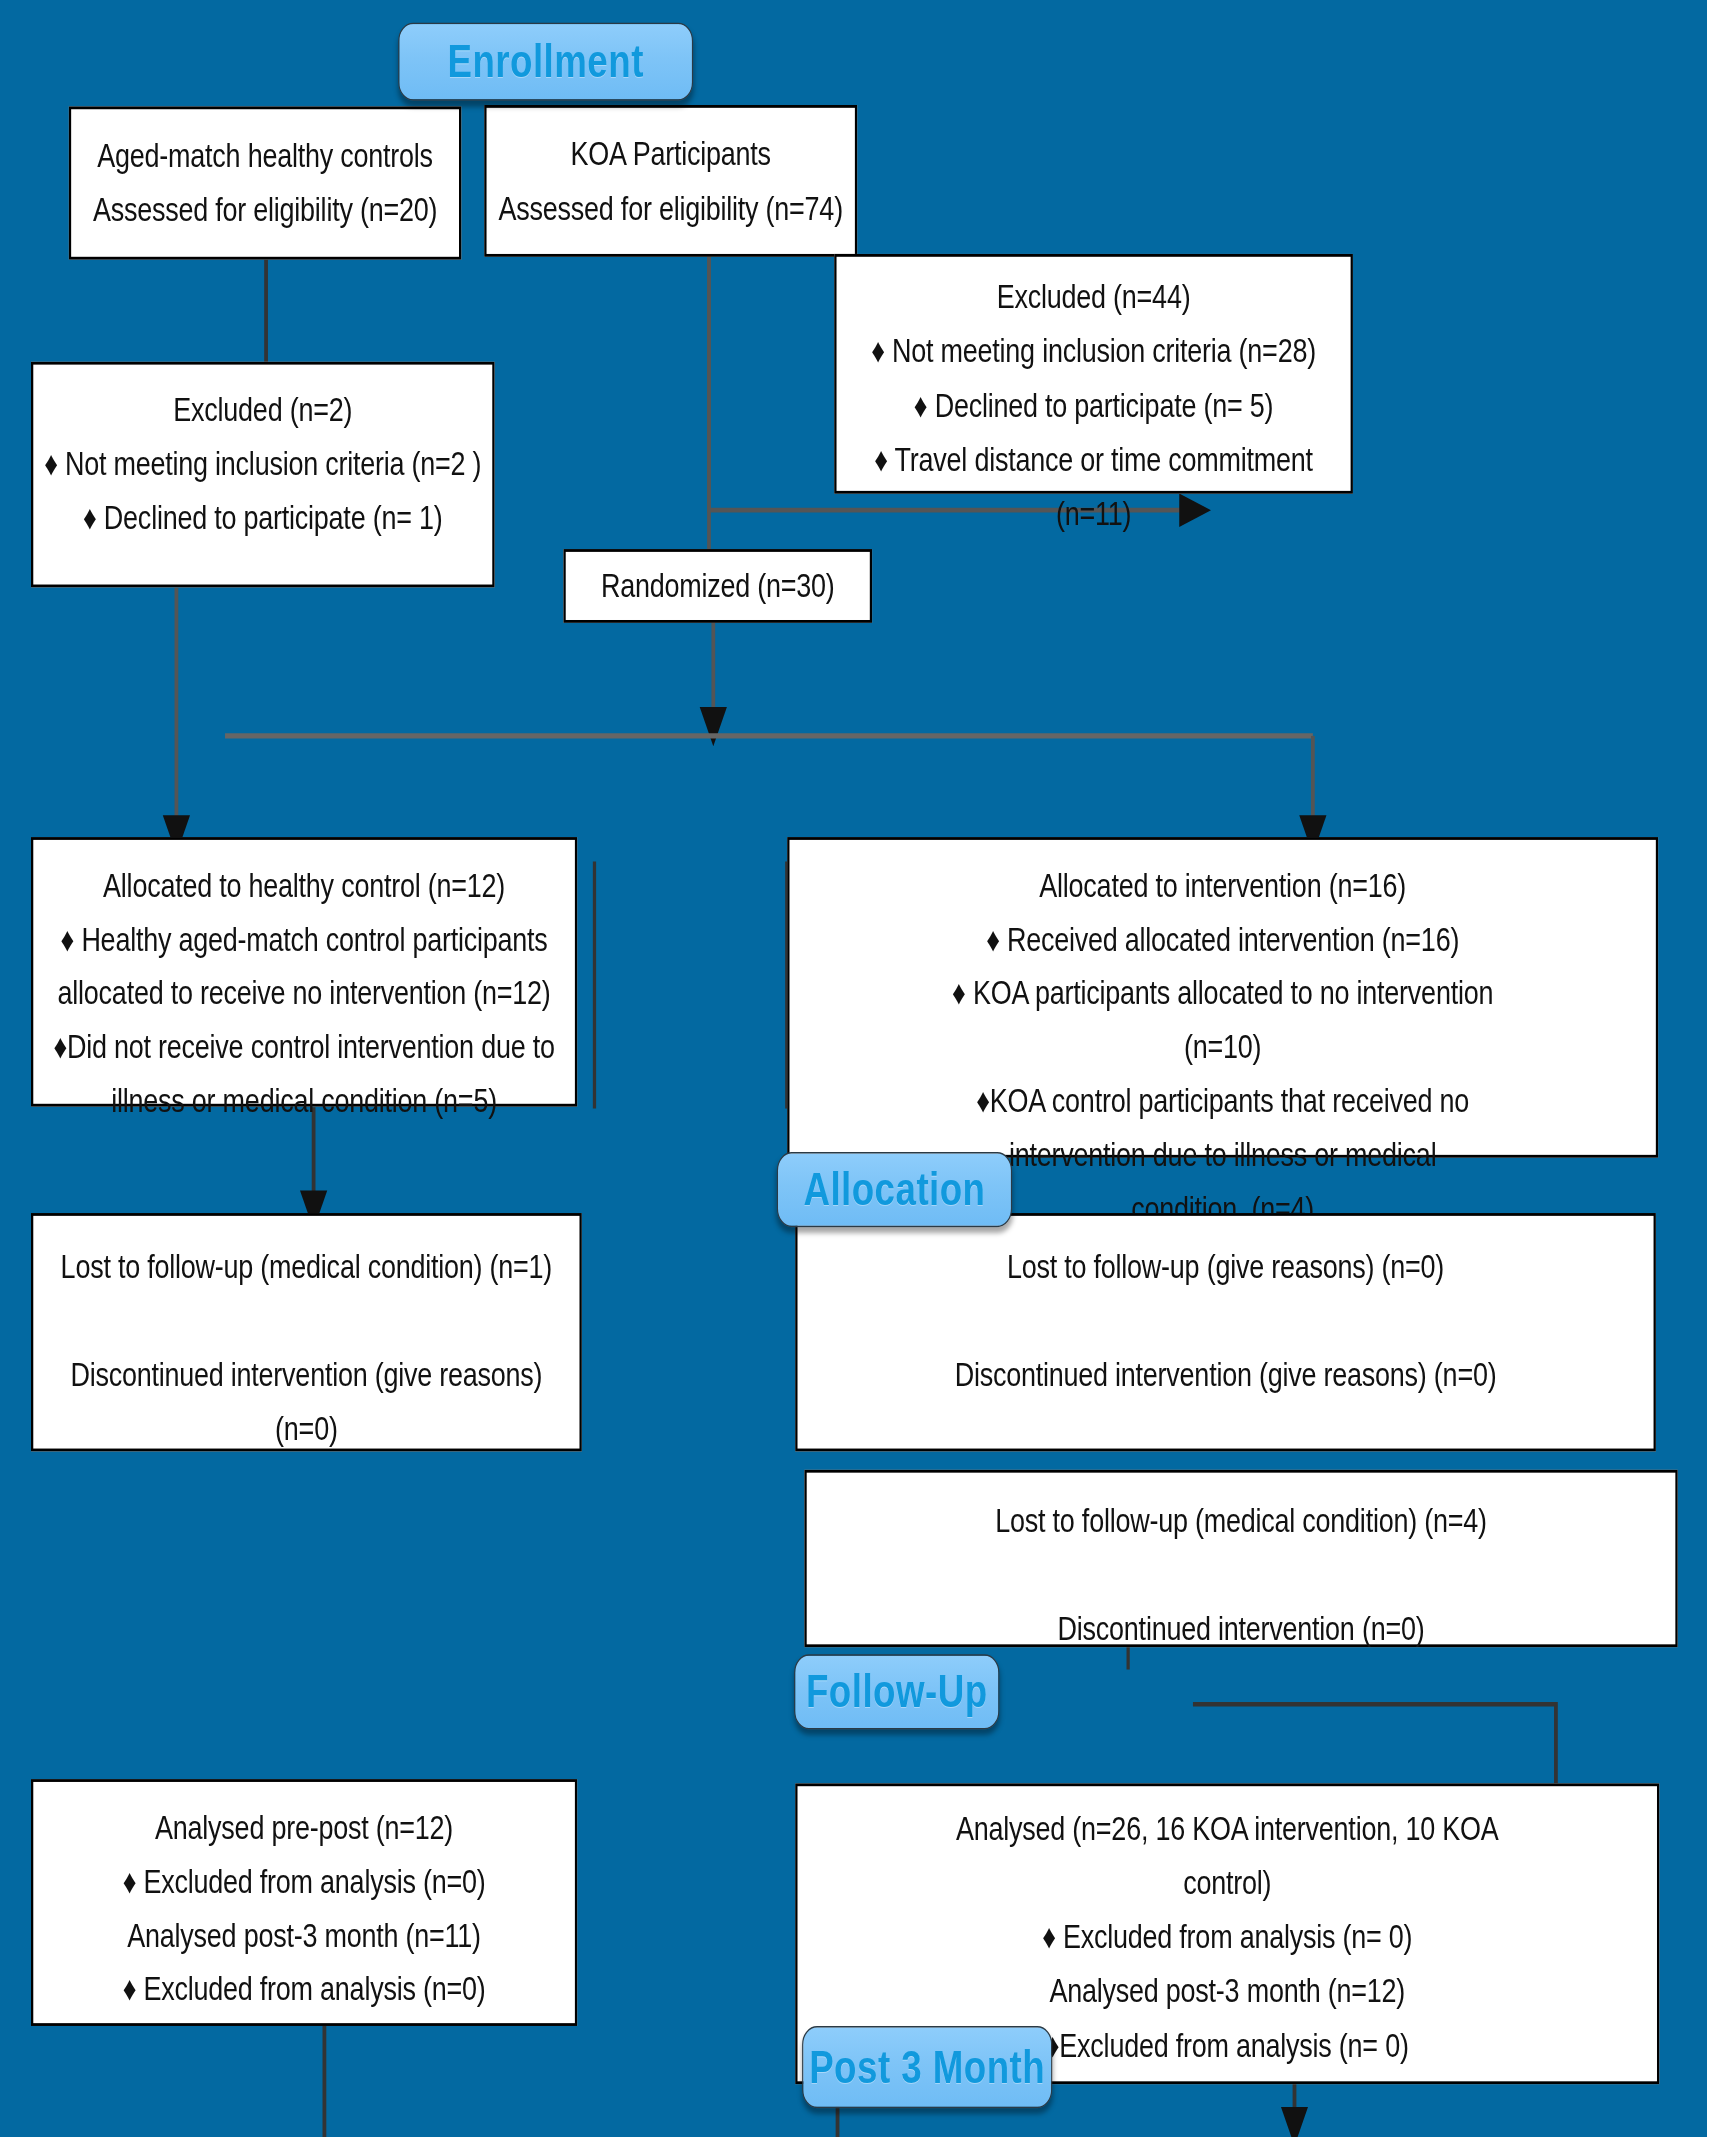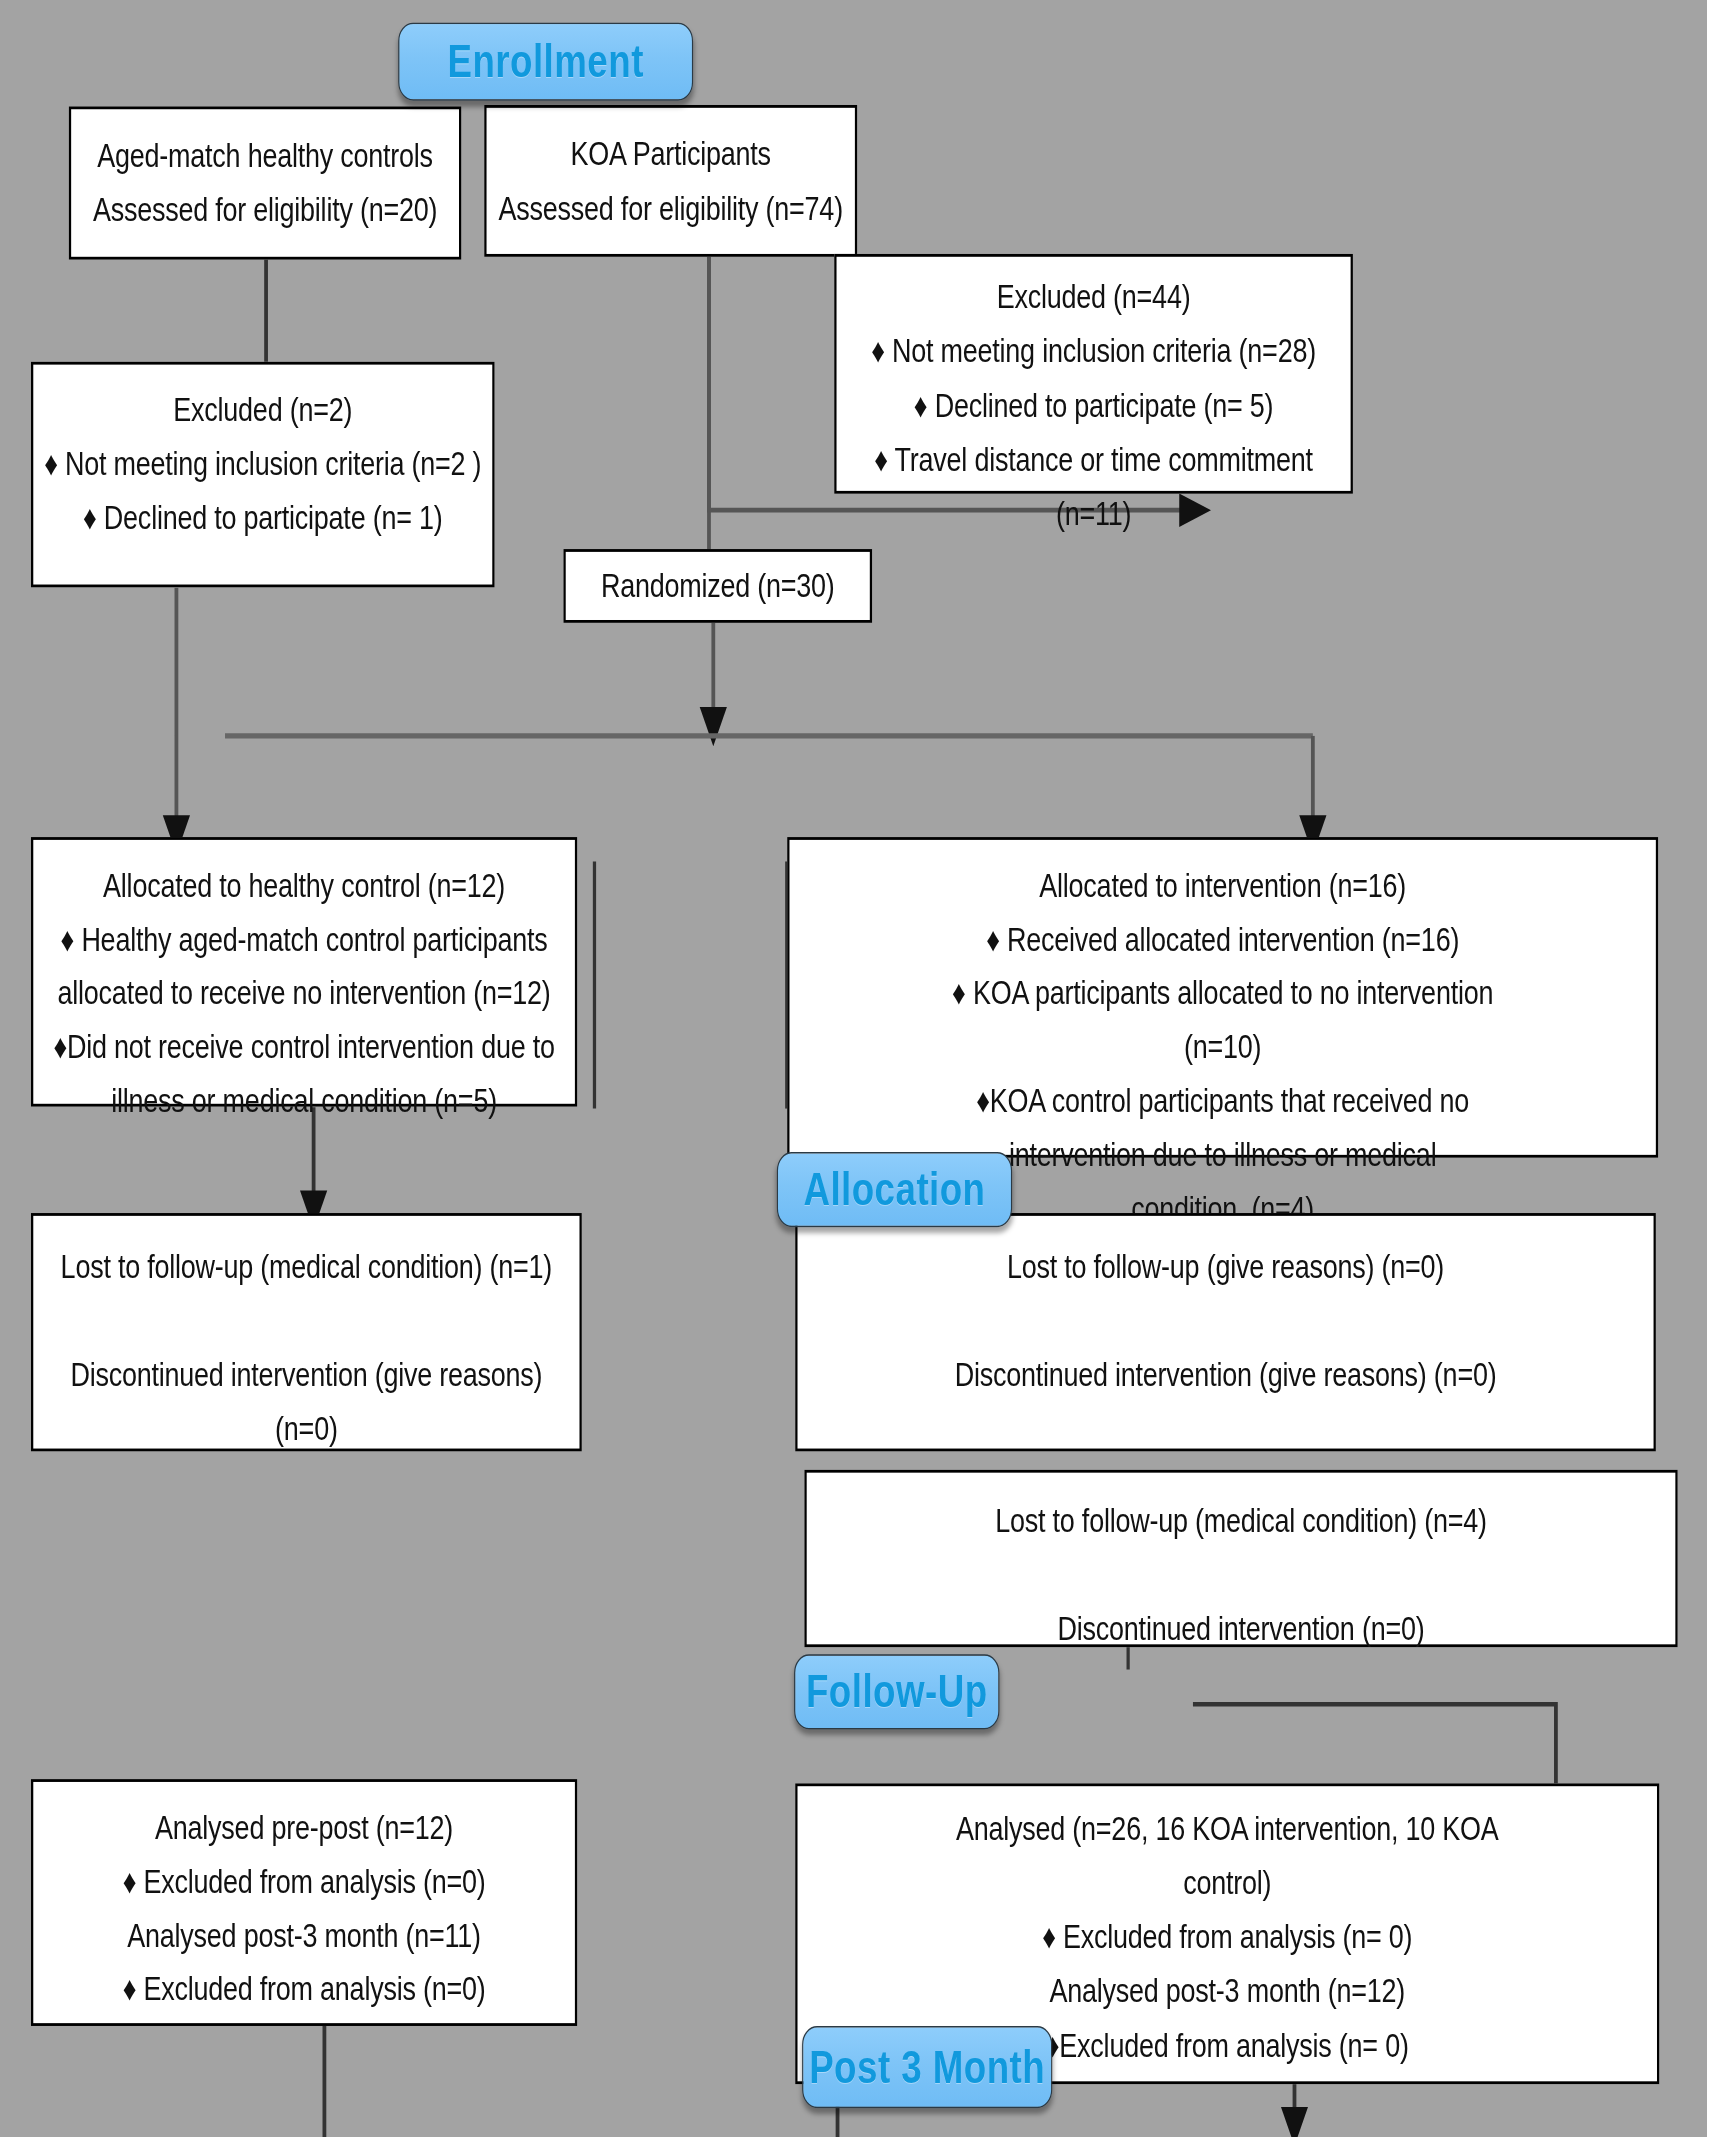--- a/index.html
+++ b/index.html
@@ -7,21 +7,21 @@
     padding: 0;
     background: #ffffff;
   }
   body {
     font-family: "Liberation Sans", sans-serif;
   }
   #canvas {
     position: relative;
     width: 1707px;
     height: 2137px;
-    background: #a3a3a3;
+    background: #0369a1;
     overflow: hidden;
   }
   svg.connectors {
     position: absolute;
     left: 0;
     top: 0;
     width: 1729px;
     height: 2137px;
     pointer-events: none;
   }

